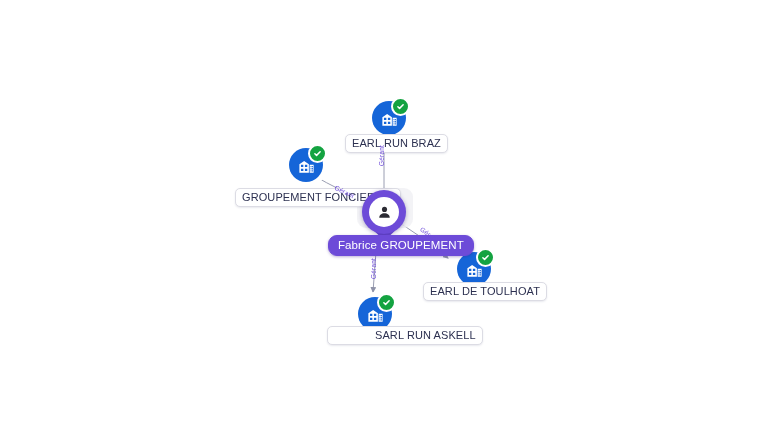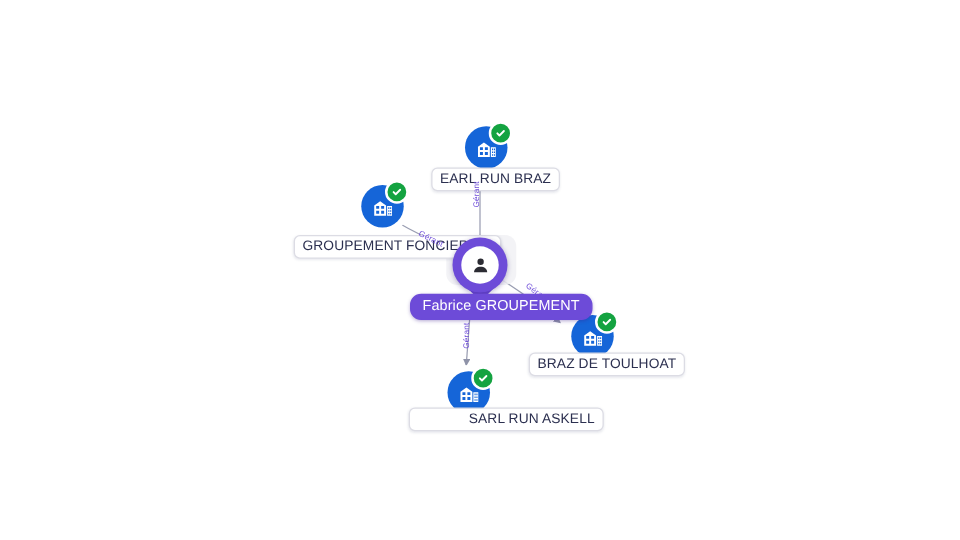--- a/index.html
+++ b/index.html
@@ -173,21 +173,21 @@
         <path fill="#ffffff" d="M3 21V10.5l6-4.2 6 4.2V21H3zm2-2h3v-3H5v3zm5 0h3v-3h-3v3zM5 14h3v-3H5v3zm5 0h3v-3h-3v3z"></path>
         <path fill="#ffffff" d="M16 21V11h5v10h-5zm1.2-1.3h1.1v-1.6h-1.1v1.6zm1.9 0h1.1v-1.6h-1.1v1.6zm-1.9-2.8h1.1v-1.6h-1.1v1.6zm1.9 0h1.1v-1.6h-1.1v1.6zm-1.9-2.8h1.1v-1.6h-1.1v1.6zm1.9 0h1.1v-1.6h-1.1v1.6z"></path>
       </svg>
       <div class="verified-badge">
         <svg width="9" height="9" viewBox="0 0 24 24" aria-hidden="true">
           <path fill="none" stroke="#ffffff" stroke-width="4" stroke-linecap="round" stroke-linejoin="round" d="M5 12.5l4.5 4.5L19 7.5"></path>
         </svg>
       </div>
     </div>
   </div>
-  <div class="node-label" style="left:423px;top:282px;">BRAZ DE TOULHOAT</div>
+  <div class="node-label" style="left:423px;top:282px;">EARL DE TOULHOAT</div>
 
   <div class="node" style="left:358px;top:297px;">
     <div class="company-icon">
       <svg width="19" height="19" viewBox="0 0 24 24" aria-hidden="true">
         <path fill="#ffffff" d="M3 21V10.5l6-4.2 6 4.2V21H3zm2-2h3v-3H5v3zm5 0h3v-3h-3v3zM5 14h3v-3H5v3zm5 0h3v-3h-3v3z"></path>
         <path fill="#ffffff" d="M16 21V11h5v10h-5zm1.2-1.3h1.1v-1.6h-1.1v1.6zm1.9 0h1.1v-1.6h-1.1v1.6zm-1.9-2.8h1.1v-1.6h-1.1v1.6zm1.9 0h1.1v-1.6h-1.1v1.6zm-1.9-2.8h1.1v-1.6h-1.1v1.6zm1.9 0h1.1v-1.6h-1.1v1.6z"></path>
       </svg>
       <div class="verified-badge">
         <svg width="9" height="9" viewBox="0 0 24 24" aria-hidden="true">
           <path fill="none" stroke="#ffffff" stroke-width="4" stroke-linecap="round" stroke-linejoin="round" d="M5 12.5l4.5 4.5L19 7.5"></path>

